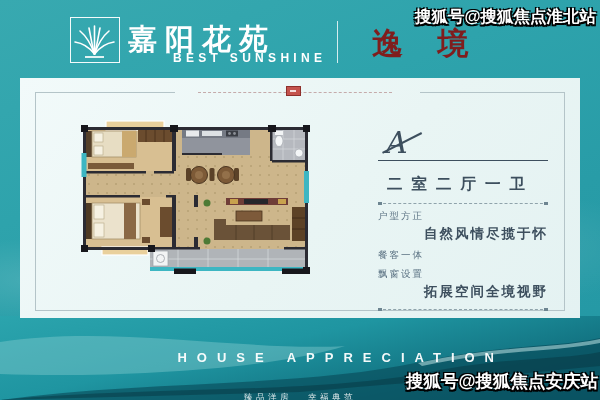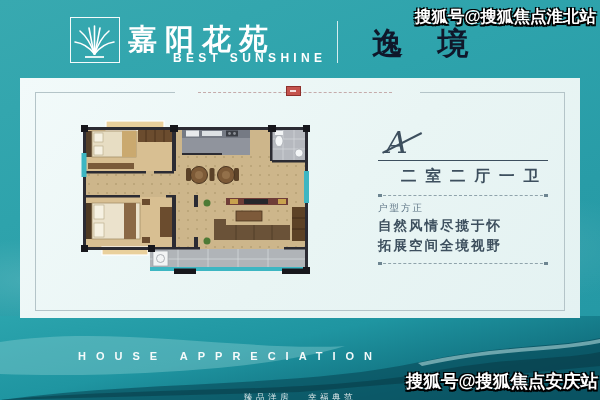--- a/index.html
+++ b/index.html
@@ -20,21 +20,21 @@
   .header { position:absolute; left:0; top:0; width:600px; height:58px; }
   .logo-box { position:absolute; left:70px; top:17px; width:50px; height:46px;
     border:1.5px solid rgba(255,255,255,.95); }
   .brand-name { position:absolute; left:128px; top:20px; font-size:29px; font-weight:bold;
     color:#ffffff; letter-spacing:8px; white-space:nowrap; }
   .brand-sub { position:absolute; left:129px; top:51px; font-size:12px; font-weight:bold;
     color:#ffffff; letter-spacing:4.3px; white-space:nowrap;padding-left:44px; }
   .header-divider { position:absolute; left:337px; top:21px; width:1px; height:42px;
     background:rgba(255,255,255,.8); }
   .series-title { position:absolute; left:372px; top:23px; font-size:31px; font-weight:bold;
-    color:#0f172a; letter-spacing:13px; white-space:nowrap; }
+    color:#7f1d1d; letter-spacing:13px; white-space:nowrap; }
 
   
   .wm { position:absolute; color:#ffffff; font-weight:bold; white-space:nowrap;
     text-shadow:-1.5px -1.5px 0 #000, 1.5px -1.5px 0 #000, -1.5px 1.5px 0 #000, 1.5px 1.5px 0 #000, 0 2px 0 #000; }
   .wm-top { top:6px; right:4px; font-size:16.5px; }
   .wm-bottom { top:369px; right:2px; font-size:17.5px; }
 
   
   .card { position:absolute; left:20px; top:78px; width:560px; height:240px;
     background:linear-gradient(135deg,#f2fafa 0%,#e9f5f4 55%,#e4f2f2 100%); }
@@ -55,38 +55,38 @@
   .area-line { position:relative; height:33px; }
   .type-a { position:absolute; left:8px; top:0px; font-family:"DejaVu Serif", serif;
     font-style:italic; font-size:30px; line-height:30px; color:#3d4f5e; }
   .a-swash { position:absolute; left:2px; top:14px; width:44px; height:1.5px;
     background:#3d4f5e; transform:rotate(-27deg); }
   .area-text { position:absolute; left:56px; bottom:4px; white-space:nowrap; }
   .area-label { font-size:9.5px; }
   .area-value { font-size:22px; font-weight:bold; letter-spacing:1px; }
   .area-unit { font-size:9px; }
   .area-underline { position:absolute; left:0; right:0; bottom:0; border-bottom:1.2px solid #3d4f5e; }
-  .layout-line { margin-top:5px; text-align:right; font-size:15.5px; font-weight:bold;
+  .layout-line { margin-top:13px; text-align:left; font-size:15.5px; font-weight:bold;
     letter-spacing:9px; padding-left:9px; white-space:nowrap; }
   .dash-divider { position:relative; margin-top:8px; border-top:1.2px dashed #8fa3ab; }
   .dash-divider::before, .dash-divider::after { content:""; position:absolute; top:-2.5px;
     width:4px; height:3px; background:#6d8591; }
   .dash-divider::before { left:0; } .dash-divider::after { right:0; }
   .feat-caption { margin-top:6px; font-size:9.5px; color:#5b7283;
     letter-spacing:2px; }
-  .feat-detail { margin-top:2px; text-align:left; font-size:13.5px; font-weight:bold;
+  .feat-detail { margin-top:2px; text-align:right; font-size:13.5px; font-weight:bold;
     color:#3d4f5e; letter-spacing:2px; white-space:nowrap; }
 
   
   .ocean { position:absolute; left:0; top:316px; width:600px; height:84px;
     background:linear-gradient(168deg,#2fa%; ) ; }
   .ocean { background:linear-gradient(168deg,#2ba4ad 0%,#1f95a1 40%,#11707f 75%,#0c5f70 100%); }
   .ocean svg { position:absolute; left:0; top:0; }
-  .footer-title { position:absolute; left:78px; top:350px; width:420px; text-align:left;
-    color:rgba(255,255,255,.95); font-size:11px; font-weight:bold; letter-spacing:10px;
+  .footer-title { position:absolute; left:84px; top:350px; width:420px; text-align:right;
+    color:rgba(255,255,255,.95); font-size:13px; font-weight:bold; letter-spacing:10px;
     white-space:nowrap; }
   .footer-slogan { position:absolute; left:90px; top:380px; width:420px; text-align:center;
     color:rgba(255,255,255,.85); font-size:8.5px; letter-spacing:3.5px; white-space:nowrap;margin-top:12px; }
   .slogan-gap { display:inline-block; width:16px; }
 </style>
 </head>
 <body>
 
 <div class="bg-streaks"></div>
 
@@ -271,20 +271,22 @@
     <div class="area-line">
       <span class="type-a">A</span>
       <span class="a-swash"></span>
       <span class="area-underline"></span>
     </div>
     <div class="layout-line">二室二厅一卫</div>
     <div class="dash-divider"></div>
 
     <div class="feat-caption">户型方正</div>
     <div class="feat-detail">自然风情尽揽于怀</div>
+    <div class="feat-caption">餐客一体</div>
+    <div class="feat-caption">飘窗设置</div>
     <div class="feat-detail">拓展空间全境视野</div>
 
     <div class="dash-divider"></div>
   </div>
 </div>
 
 <div class="footer-title">HOUSE APPRECIATION</div>
 <div class="footer-slogan">
   <span>臻品洋房</span><span class="slogan-gap"></span><span>幸福典范</span>
 </div>

